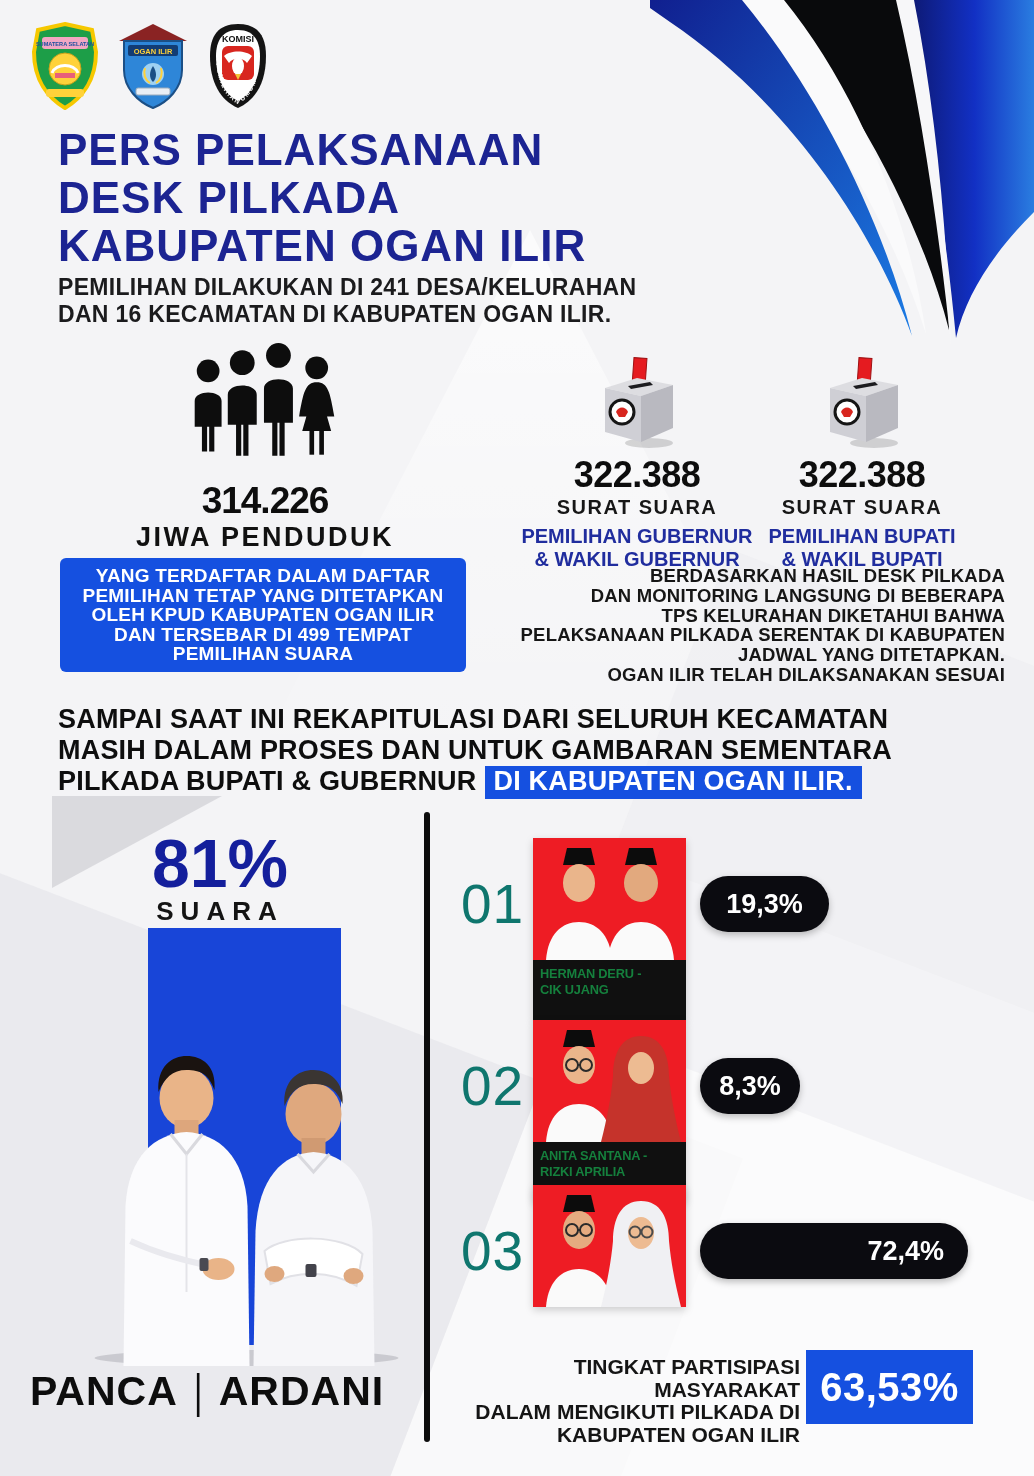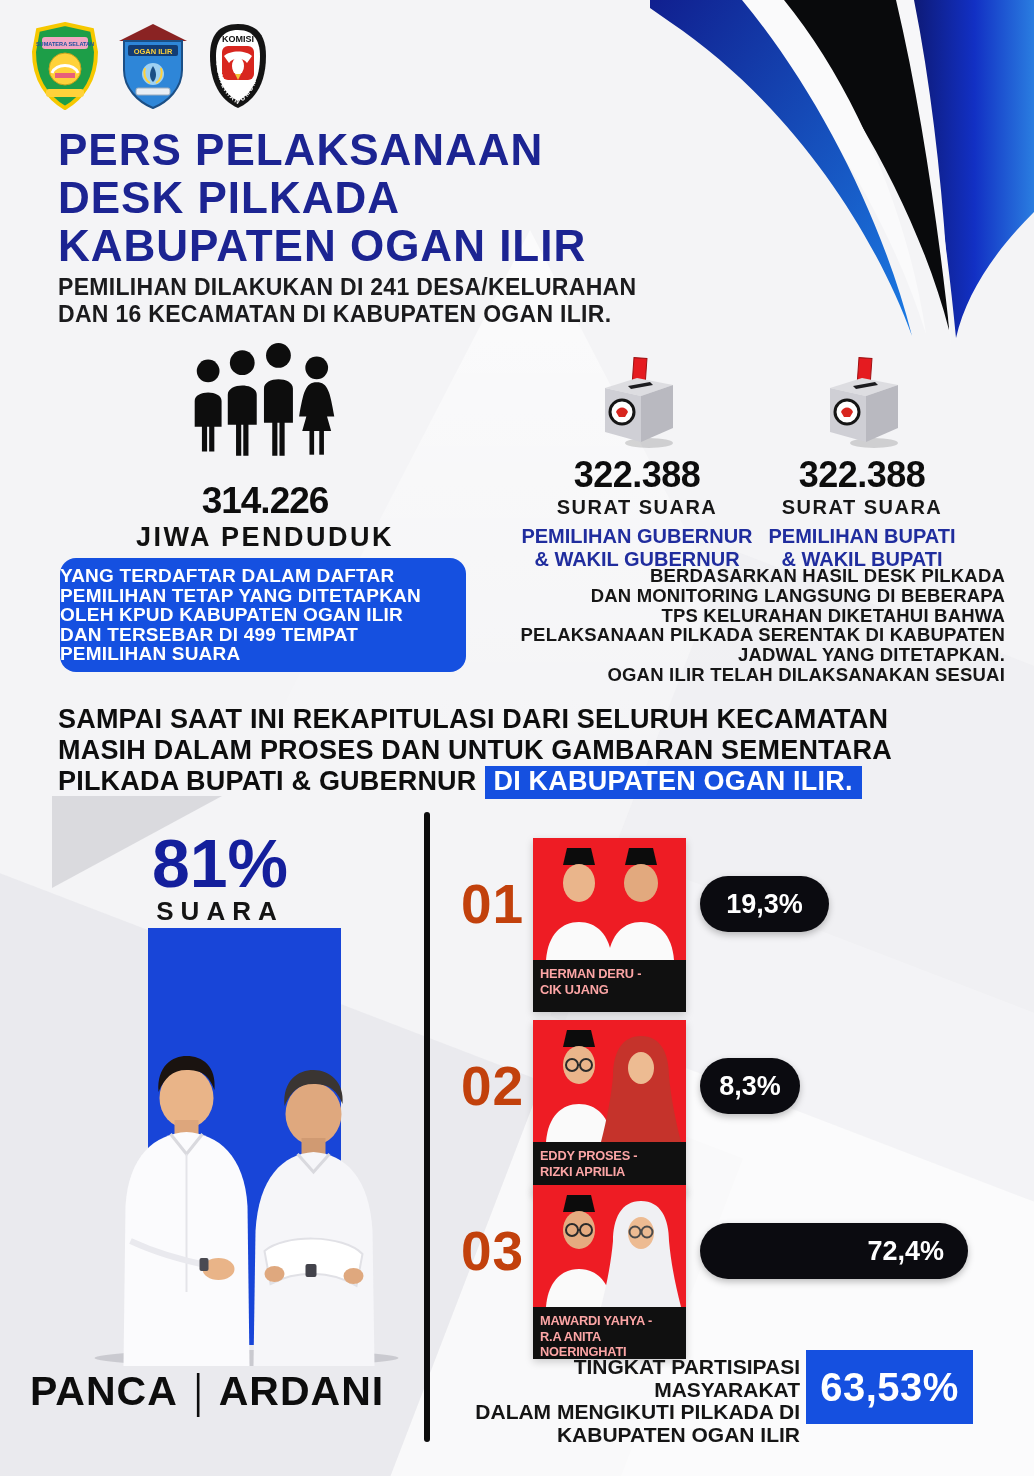--- a/index.html
+++ b/index.html
@@ -21,21 +21,21 @@
   .logos{left:30px;top:22px;display:flex;gap:16px;align-items:flex-start;}
   .title{left:58px;top:126px;}
   .title div{font-size:44px;line-height:48px;font-weight:800;color:var(--navy);letter-spacing:1px;}
   .subtitle{left:58px;top:274px;}
   .subtitle div{font-size:23px;line-height:27px;font-weight:800;color:#1b1b1d;letter-spacing:.3px;}
 
   
   .pop{left:75px;top:342px;width:380px;text-align:center;}
   .pop-value{font-size:37px;font-weight:900;letter-spacing:-1px;color:#0d0d0d;margin-top:12px;}
   .pop-label{font-size:27px;font-weight:800;letter-spacing:2.5px;color:#111;}
-  .pop-note{left:60px;top:558px;width:406px;height:114px;background:var(--accent);border-radius:16px;color:#fff;padding-top:8px;}
+  .pop-note{left:60px;top:558px;width:406px;height:114px;background:var(--accent);border-radius:6px;color:#fff;text-align:center;padding-top:8px;}
   .pop-note div{font-size:19px;line-height:19.6px;font-weight:800;letter-spacing:.2px;}
 
   
   .bcol{top:350px;width:250px;text-align:center;}
   .bcol1{left:512px;} .bcol2{left:737px;}
   .b-value{font-size:36px;font-weight:900;letter-spacing:-0.5px;color:#0d0d0d;}
   .b-label{font-size:20px;font-weight:800;letter-spacing:1.5px;color:#171717;}
   .b-elect{margin-top:6px;}
   .b-elect div{font-size:20px;line-height:23px;font-weight:800;color:#202d9e;}
 
@@ -54,24 +54,24 @@
   .vbar{left:148px;top:928px;width:193px;background:var(--bar-blue);}
   .duo{left:66px;top:1036px;}
   .pair{left:30px;top:1364px;width:380px;display:flex;justify-content:flex-start;align-items:center;gap:14px;}
   .pair span{font-size:41px;font-weight:900;color:#0d0d0d;letter-spacing:1px;}
   .pair .sep{font-weight:400;font-size:46px;transform:scaleX(.7);}
 
   
   .rows{left:455px;top:838px;width:565px;height:560px;}
   .crow{position:absolute;left:0;width:100%;height:170px;}
   .crow.r1{top:0;} .crow.r2{top:182px;} .crow.r3{top:347px;}
-  .cnum{position:absolute;left:6px;top:34px;font-size:55px;font-weight:700;color:#c2410c;letter-spacing:1px;}
+  .cnum{position:absolute;left:6px;top:34px;font-size:55px;font-weight:400;color:#0f766e;letter-spacing:1px;}
   .ccard{position:absolute;left:78px;top:0;width:153px;box-shadow:0 3px 8px rgba(0,0,0,.18);}
   .cphoto{height:122px;background:var(--card-red);overflow:hidden;}
-  .cplate{height:52px;background:#101010;color:#fca5a5;padding:6px 7px;}
+  .cplate{height:60px;background:#101010;color:#15803d;padding:6px 7px;}
   .cplate div{font-size:12.8px;line-height:15.6px;font-weight:800;letter-spacing:-0.2px;}
   .cpill{position:absolute;left:245px;top:38px;height:56px;border-radius:29px;background:#0b0b10;color:#fff;display:flex;align-items:center;justify-content:center;font-size:27px;font-weight:800;box-shadow:0 3px 7px rgba(0,0,0,.25);}
   .cpill.end{justify-content:flex-end;padding-right:24px;}
 
   
   .part-text{left:455px;top:1356px;width:345px;text-align:right;}
   .part-text div{font-size:21px;line-height:22.5px;font-weight:800;color:#151515;}
   .part-badge{left:806px;top:1350px;width:167px;height:74px;background:var(--accent);color:#fff;display:flex;align-items:center;justify-content:center;font-size:40px;font-weight:900;letter-spacing:.5px;}
 </style>
 </head>
@@ -300,21 +300,21 @@
               <circle cx="39" cy="45" r="6"></circle>
                 <circle cx="53" cy="45" r="6"></circle>
                 <line x1="45" y1="45" x2="47" y2="45"></line>
             </g>
             <path d="M13,122 C15,96 29,84 46,84 C63,84 77,96 79,122 Z" fill="#fafafa"></path>
             <path d="M108,16 C88,16 80,34 80,56 C78,78 74,98 68,122 L148,122 C142,98 138,78 136,56 C136,34 128,16 108,16 Z" fill="#c5332b"></path>
             <ellipse cx="108" cy="48" rx="13" ry="16" fill="#edbb92"></ellipse>
           </svg>
         </div>
         <div class="cplate">
-          <div>EDDY PROSES -</div>
+          <div>ANITA SANTANA -</div>
           <div>RIZKI APRILIA</div>
         </div>
       </div>
       <div class="cpill" style="width: 100px;">
         <span>8,3%</span>
       </div>
     </div>
 
     <div class="crow r3">
       <div class="cnum">03</div>
@@ -331,24 +331,20 @@
             <path d="M13,122 C15,96 29,84 46,84 C63,84 77,96 79,122 Z" fill="#fafafa"></path>
             <path d="M108,16 C88,16 80,34 80,56 C78,78 74,98 68,122 L148,122 C142,98 138,78 136,56 C136,34 128,16 108,16 Z" fill="#f0f0f3"></path>
             <ellipse cx="108" cy="48" rx="13" ry="16" fill="#edbb92"></ellipse>
             <g stroke="#4a4a4a" stroke-width="2" fill="none">
               <circle cx="102" cy="47" r="5.5"></circle>
                 <circle cx="114" cy="47" r="5.5"></circle>
                 <line x1="107" y1="47" x2="109" y2="47"></line>
             </g>
           </svg>
         </div>
-        <div class="cplate">
-          <div>MAWARDI YAHYA -</div>
-          <div>R.A ANITA NOERINGHATI</div>
-        </div>
       </div>
       <div class="cpill end" style="width: 268px;">
         <span>72,4%</span>
       </div>
     </div>
   </div>
 
   <div class="abs part-text">
     <div>TINGKAT PARTISIPASI MASYARAKAT</div>
     <div>DALAM MENGIKUTI PILKADA DI</div>

